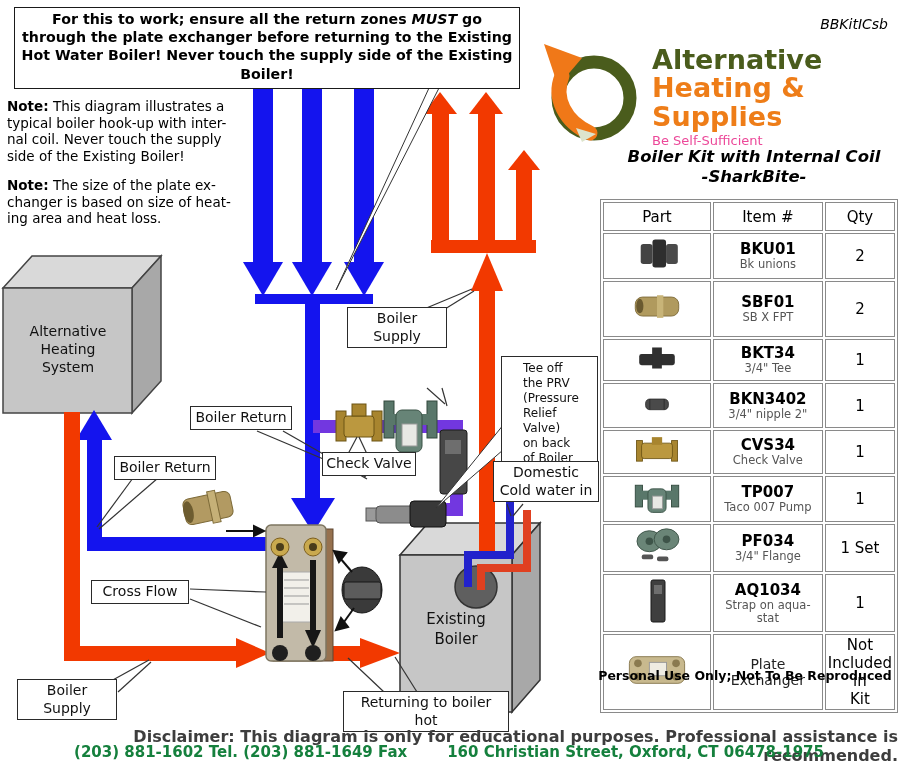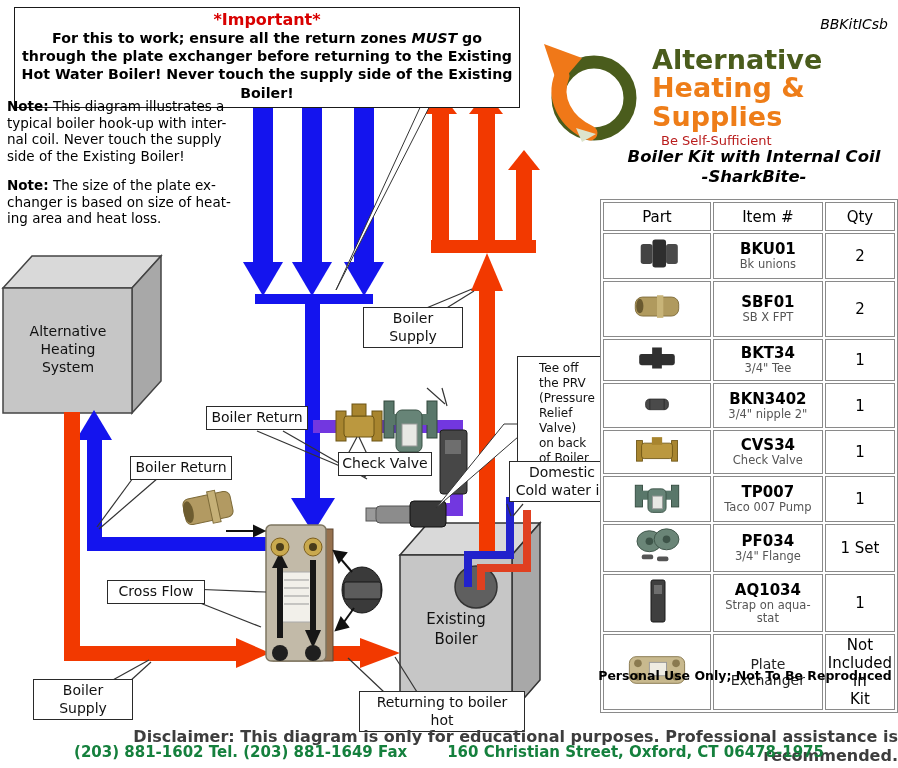--- a/index.html
+++ b/index.html
@@ -12,21 +12,21 @@
   .warning-title { color:#d80000; font-weight:bold; font-size:16px; }
   .warning-body { font-weight:bold; font-size:14.2px; line-height:1.28; color:#000; }
   .warning-body .emph { font-style:italic; }
 
   .doc-code { position:absolute; right:10px; top:16px; font-weight:normal; font-style:italic; font-size:14px; z-index:7; }
 
   
   .logo-text { position:absolute; left:652px; top:46px; width:246px; z-index:7; line-height:1.05; }
   .logo-line1 { color:#4a5c1c; font-weight:bold; font-size:27px; }
   .logo-line2 { color:#ee7d18; font-weight:bold; font-size:27px; }
-  .logo-tag   { color:#b91c1c; font-size:13px; margin-top:3px;margin-left:9px; }
+  .logo-tag   { color:#ec4899; font-size:13px; margin-top:3px; }
 
   .kit-title { position:absolute; left:608px; top:147px; width:292px; text-align:center;
                font-weight:bold; font-style:italic; font-size:16.5px; line-height:1.2; z-index:7; }
 
   
   .notes { position:absolute; left:7px; top:98px; width:240px; font-size:13.5px; line-height:1.24; z-index:7; }
   .notes p { margin-bottom:12px; }
   .pre { white-space:pre-line; }
 
   
@@ -37,21 +37,21 @@
   .col-part { width:108px; } .col-item { width:110px; } .col-qty { width:64px; }
   .item-code { font-weight:bold; font-size:15px; }
   .item-sub  { font-size:11.5px; color:#555; line-height:1.15; }
   .qty-cell  { font-size:14px; line-height:1.2; }
   .table-footer { position:absolute; left:598px; top:668px; width:294px; text-align:center;
                   font-weight:bold; font-size:12.5px; z-index:7; }
 
   
   .diagram-svg { position:absolute; left:0; top:0; z-index:1; }
   .callout-label { position:absolute; background:#fff; border:1px solid #2a2a2a; color:#111;
-                   text-align:center; font-size:14px; line-height:1.25; padding:2px 3px; z-index:6;margin-left:16px; }
+                   text-align:center; font-size:14px; line-height:1.25; padding:2px 3px; z-index:6; }
   .plain-label { position:absolute; color:#111; text-align:center; font-size:14px; line-height:1.3; z-index:6; }
 
   
   .footer-disclaimer { position:absolute; left:0; top:727px; width:898px; text-align:right;
                        font-weight:bold; font-size:16px; color:#3d3d3d; z-index:7; }
   .footer-contact { position:absolute; left:0; top:743px; width:898px; text-align:center;
                     font-weight:bold; font-size:15px; color:#15803d; z-index:7; }
   .footer-contact .gap { display:inline-block; width:40px; }
 </style>
 </head>
@@ -223,21 +223,20 @@
 
     <g>
       <circle cx="594" cy="98" r="36" fill="none" stroke="#4a5c1c" stroke-width="13"></circle>
       <path d="M590,133 C565,122 553,98 562,76" fill="none" stroke="#f07818" stroke-width="15" stroke-linecap="round"></path>
       <polygon points="544,44 582,58 558,86" fill="#f07818"></polygon>
       <polygon points="576,128 596,134 582,142" fill="#dde4cc"></polygon>
     </g>
   </svg>
 
   <div class="warning-box">
-    <div class="warning-title">*Important*</div>
     <div class="warning-body"><span>For this to work; ensure all the return zones </span><span class="emph">MUST</span><span> go through the plate exchanger before returning to the Existing Hot Water Boiler! Never touch the supply side of the Existing Boiler!</span></div>
   </div>
 
   <div class="doc-code">BBKitICsb</div>
 
   <div class="logo-text">
     <div class="logo-line1">Alternative</div>
     <div class="logo-line2">Heating &amp; Supplies</div>
     <div class="logo-tag">Be Self-Sufficient</div>
   </div>

